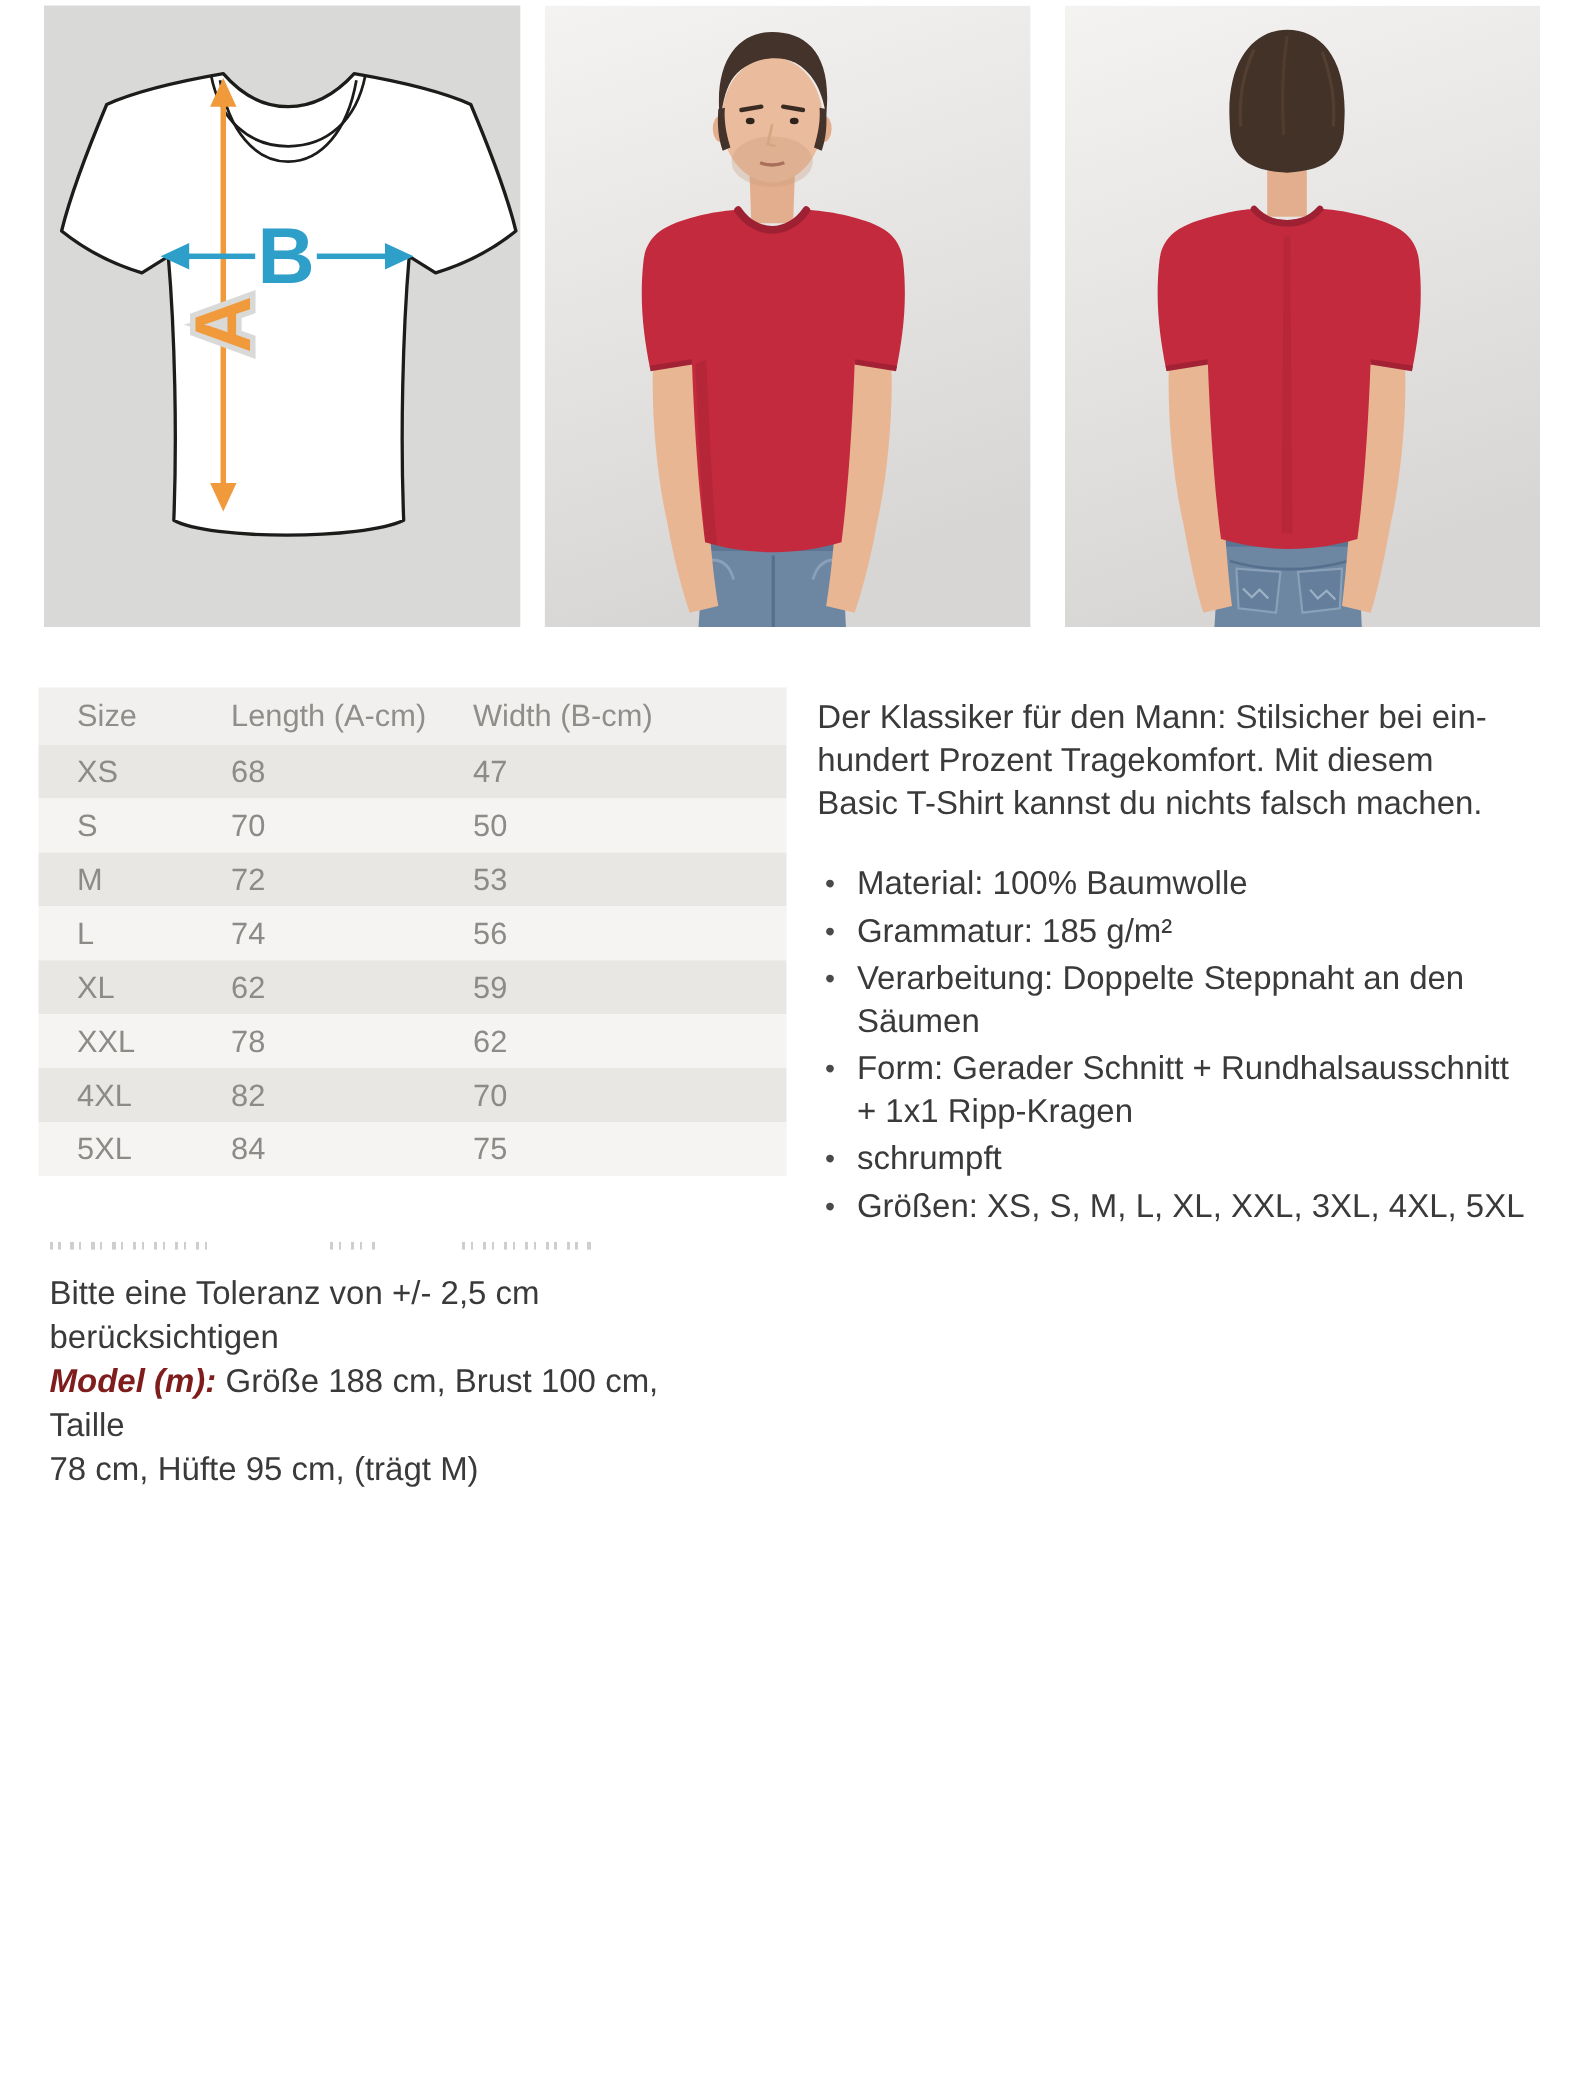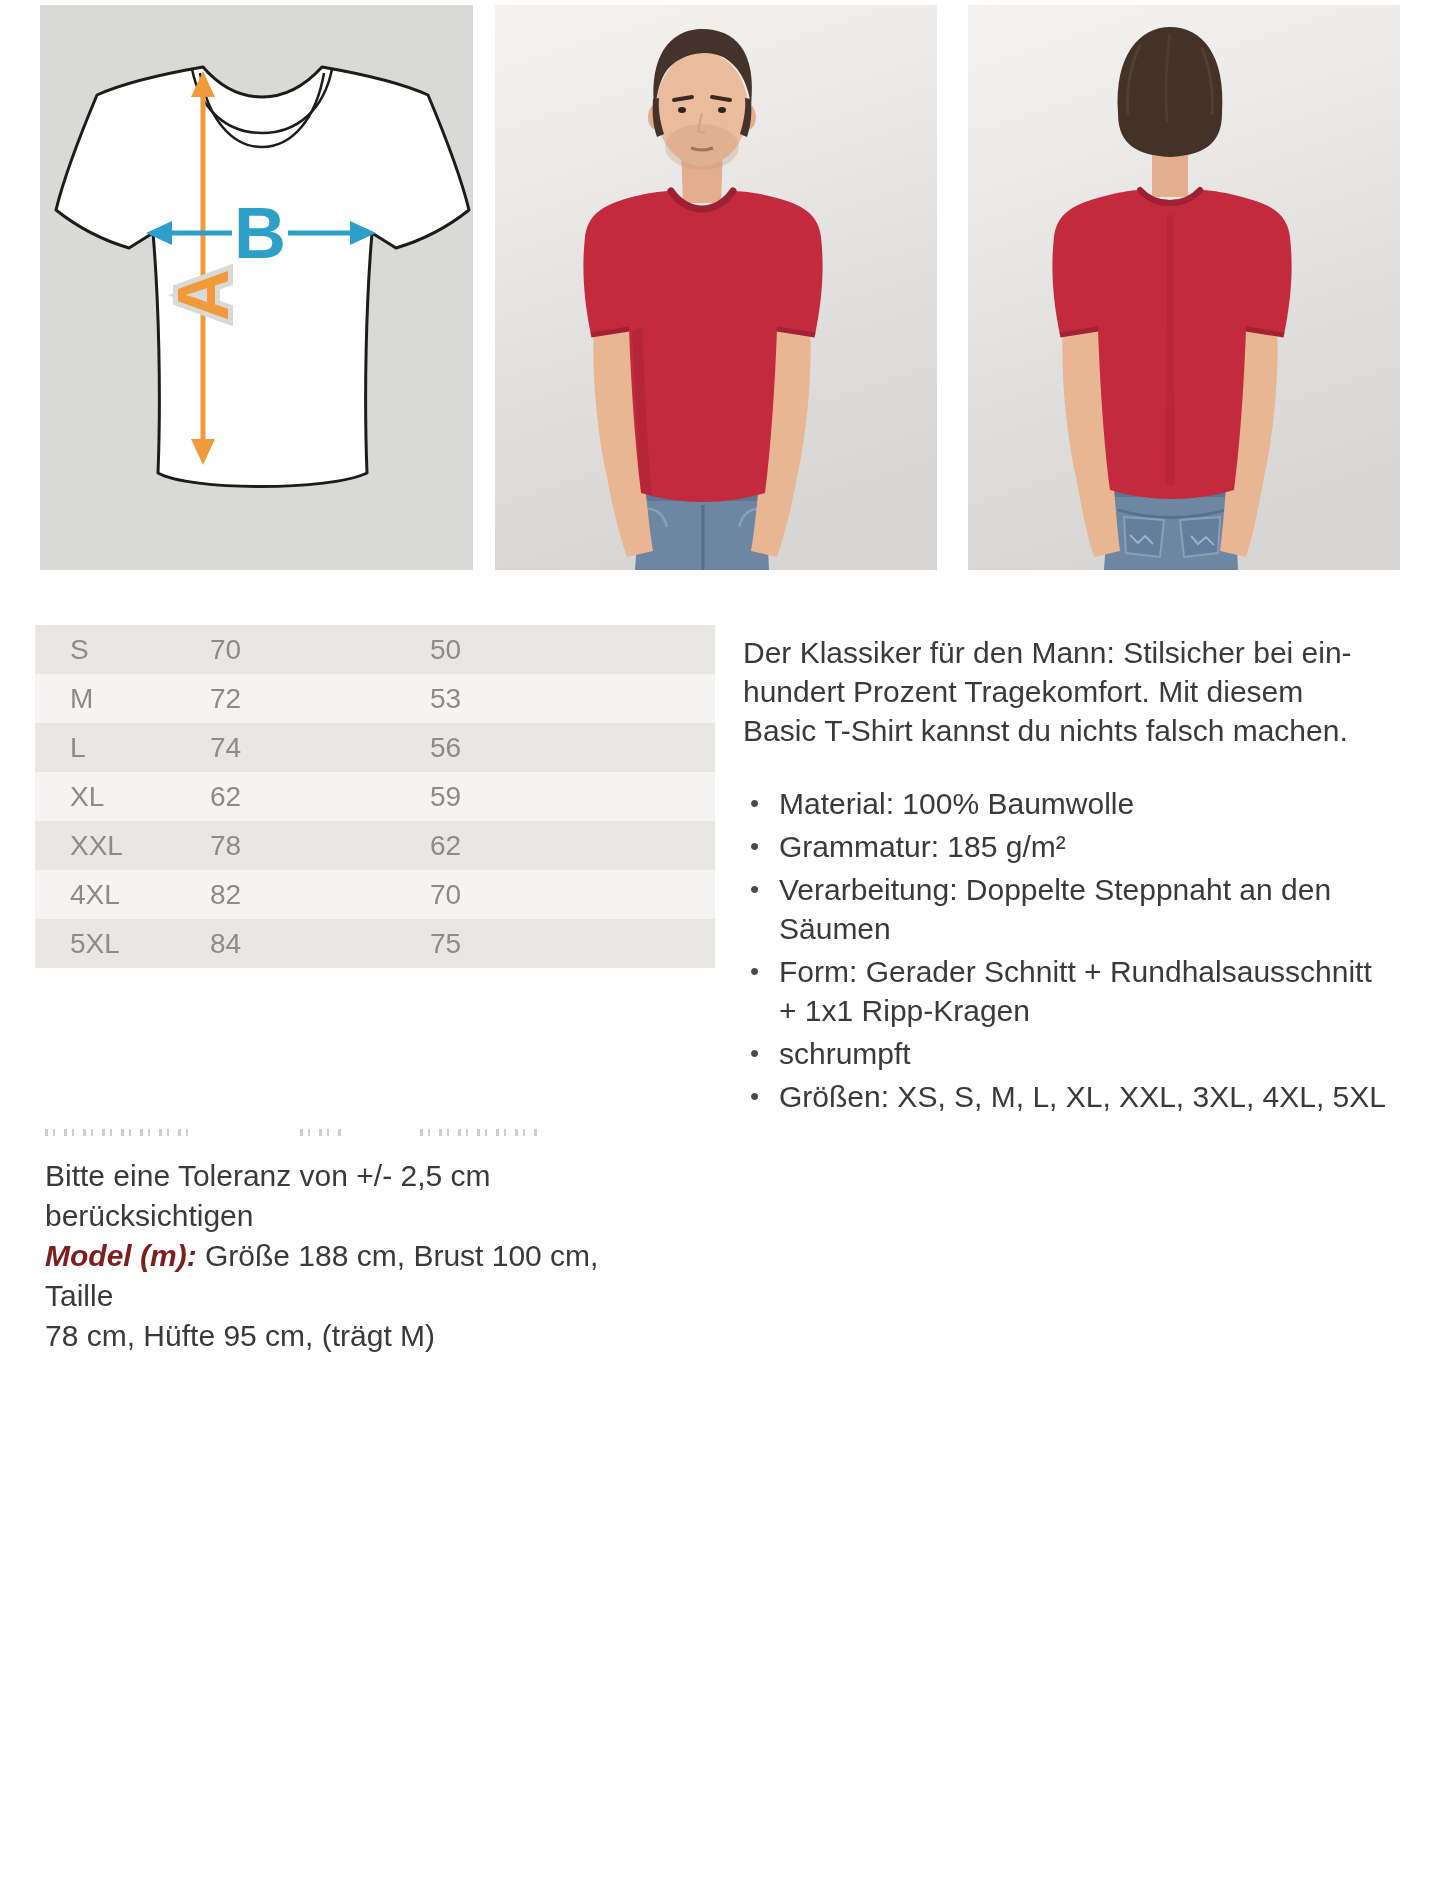--- a/index.html
+++ b/index.html
@@ -168,21 +168,31 @@
         <path d="M120,196 C96,204 88,216 86,232 C82,268 86,300 92,330 L130,324 C132,380 136,440 142,485 C182,497 226,497 266,485 C272,440 276,380 278,324 L316,330 C322,300 326,268 322,232 C320,216 312,204 288,196 C260,187 240,185 232,185 C224,192 213,195 202,195 C191,195 180,192 172,185 C164,185 144,188 120,196 Z" fill="#c42a3d"></path>
         <path d="M172,185 C180,194 191,198 202,198 C213,198 224,194 232,185" stroke="#9e2033" stroke-width="6" fill="none" stroke-linecap="round"></path>
         <path d="M92,330 L130,324" stroke="#a32135" stroke-width="5"></path>
         <path d="M316,330 L278,324" stroke="#a32135" stroke-width="5"></path>
         <path d="M199,210 L205,210 L207,480 L197,480 Z" fill="#000000" opacity="0.06"></path>
       </g>
     </svg>
   </div>
 
   <div class="size-table">
+    <div class="thead">
+        <div class="th c0">Size</div>
+        <div class="th c1">Length (A-cm)</div>
+        <div class="th c2">Width (B-cm)</div>
+      </div>
     <div>
+        <div class="tr">
+          <div class="td c0">XS</div>
+          <div class="td c1">68</div>
+          <div class="td c2">47</div>
+        </div>
         <div class="tr">
           <div class="td c0">S</div>
           <div class="td c1">70</div>
           <div class="td c2">50</div>
         </div>
         <div class="tr">
           <div class="td c0">M</div>
           <div class="td c1">72</div>
           <div class="td c2">53</div>
         </div>

